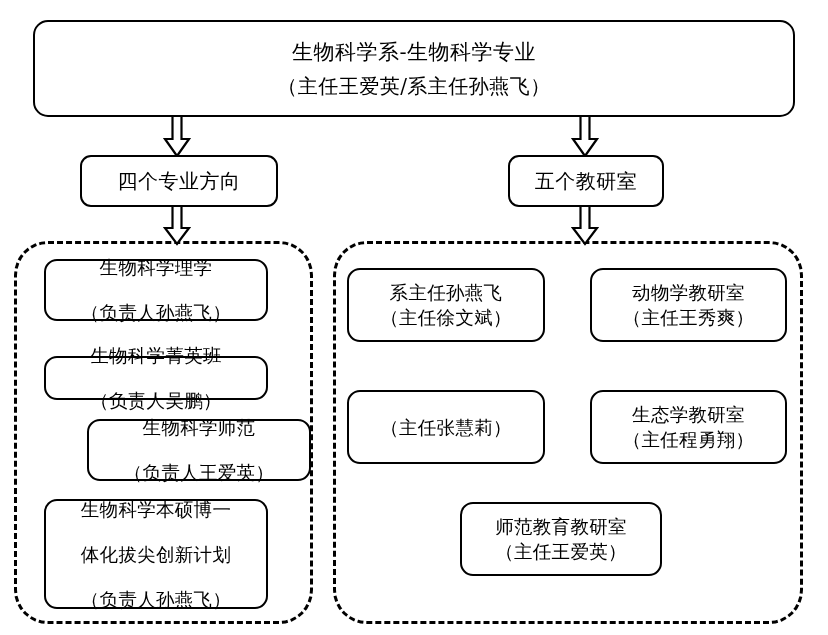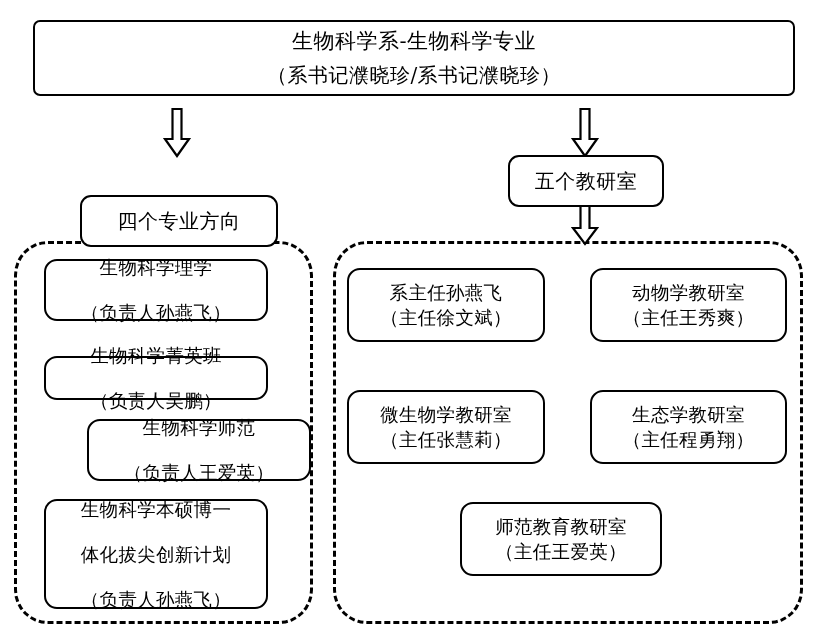--- a/index.html
+++ b/index.html
@@ -37,34 +37,34 @@
     display: block;
     white-space: nowrap;
     letter-spacing: 0.5px;
   }
 
   
   #root-node {
     left: 33px;
     top: 20px;
     width: 762px;
-    height: 76px;
-    border-radius: 7px;
+    height: 97px;
+    border-radius: 15px;
     border-width: 2.4px;
   }
   #root-node .line { font-size: 21px; line-height: 34px; }
   #root-node .line.l2 { font-size: 20px; }
 
   
   .level2 {
     height: 52px;
     border-radius: 11px;
   }
   .level2 .line { font-size: 20px; line-height: 26px; }
-  #branch-directions { left: 80px;  top: 155px; width: 198px; margin-top: 40px; }
+  #branch-directions { left: 80px;  top: 155px; width: 198px; }
   #branch-offices    { left: 508px; top: 155px; width: 156px; }
 
   
   .group {
     position: absolute;
     box-sizing: border-box;
     border: 3px dashed #000000;
     border-radius: 34px;
     background: transparent;
     z-index: 1;
@@ -115,21 +115,21 @@
   }
   .arrow svg { display: block; }
 </style>
 </head>
 <body>
 
 <div id="canvas">
 
   <div class="node" id="root-node">
     <span class="line l1">生物科学系-生物科学专业</span>
-    <span class="line l2">（系书记濮晓珍/系书记濮晓珍）</span>
+    <span class="line l2">（主任王爱英/系主任孙燕飞）</span>
   </div>
 
   <div class="arrow" id="arrow-root-directions" style="left:162px; top:108px;">
     <svg width="30" height="50" viewBox="0 0 30 50">
       <polygon points="10.5,1 19.5,1 19.5,31 27,31 15,48 3,31 10.5,31" fill="#ffffff" stroke="#000000" stroke-width="2.2" stroke-linejoin="miter"></polygon>
     </svg>
   </div>
 
   <div class="arrow" id="arrow-root-offices" style="left:570px; top:108px;">
     <svg width="30" height="50" viewBox="0 0 30 50">
@@ -186,21 +186,20 @@
     <span class="line">系主任孙燕飞</span>
     <span class="line">（主任徐文斌）</span>
   </div>
 
   <div class="card" id="card-zoology">
     <span class="line">动物学教研室</span>
     <span class="line">（主任王秀爽）</span>
   </div>
 
   <div class="card" id="card-microbiology">
-    <span class="line">微生物学教研室</span>
     <span class="line">（主任张慧莉）</span>
   </div>
 
   <div class="card" id="card-ecology">
     <span class="line">生态学教研室</span>
     <span class="line">（主任程勇翔）</span>
   </div>
 
   <div class="card" id="card-teachered">
     <span class="line">师范教育教研室</span>

